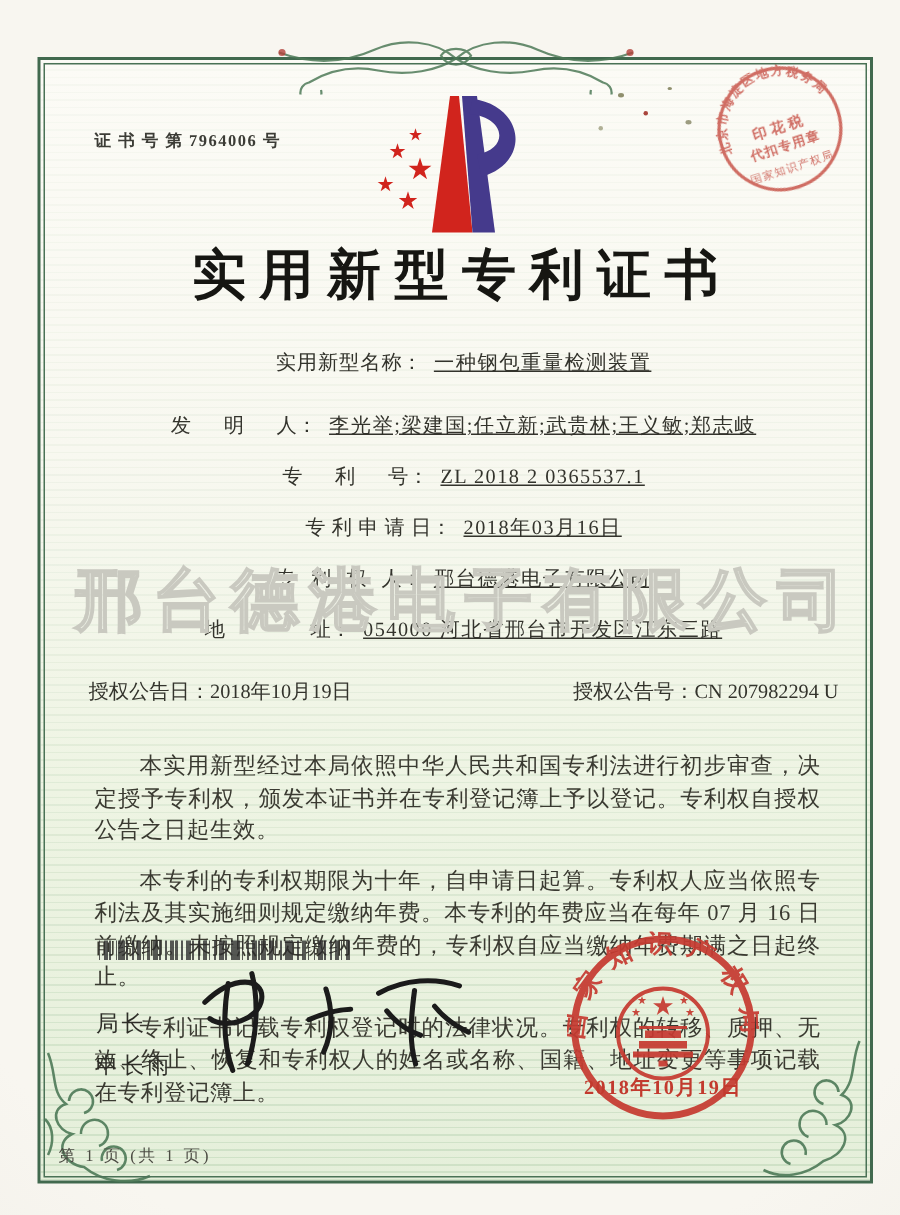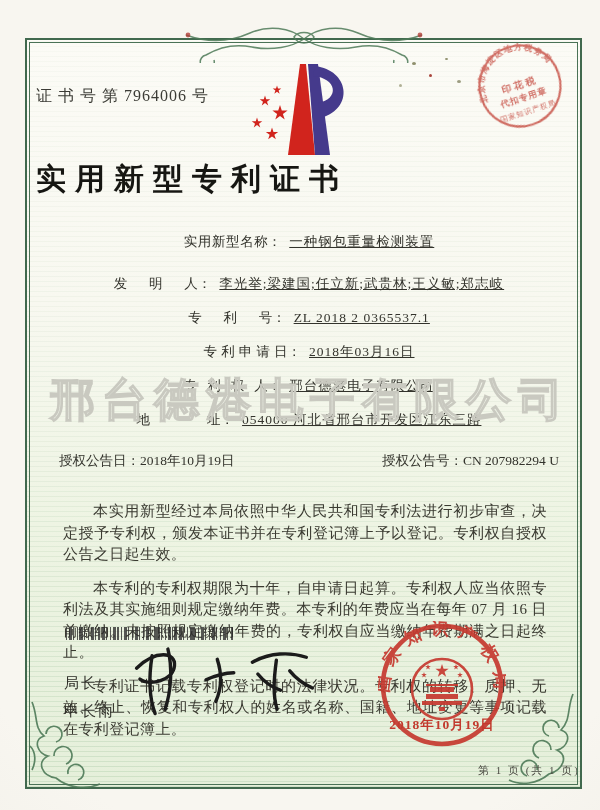--- a/index.html
+++ b/index.html
@@ -13,29 +13,29 @@
   .guilloche{position:absolute;inset:0;pointer-events:none;
     background:repeating-linear-gradient(0deg, rgba(110,165,115,.20) 0 1px, rgba(0,0,0,0) 1px 5px);
     -webkit-mask-image:linear-gradient(180deg, rgba(0,0,0,.18) 0%, rgba(0,0,0,.35) 50%, rgba(0,0,0,.95) 100%);
             mask-image:linear-gradient(180deg, rgba(0,0,0,.18) 0%, rgba(0,0,0,.35) 50%, rgba(0,0,0,.95) 100%);}
 
   .flourish{position:absolute;left:50%;top:-19px;transform:translateX(-50%);}
   .corner{position:absolute;pointer-events:none;}
   .corner.bl{left:-3px;top:656px;}
   .corner.br{left:478px;top:650px;transform:scaleX(-1);}
 
-  .certno{position:absolute;left:9px;top:46px;font-size:16px;color:#3c3c36;letter-spacing:1px;}
+  .certno{position:absolute;left:36px;top:46px;font-size:11px;color:#3c3c36;letter-spacing:1px;font-weight:bold;}
 
   .taxstamp{position:absolute;left:447px;top:0px;width:92px;height:92px;
     transform:rotate(-18deg);opacity:.78;filter:blur(.4px);}
 
   .logo{position:absolute;left:216px;top:20px;}
 
-  .title{position:absolute;left:0;top:119px;width:100%;
-    font-size:30px;font-weight:bold;color:#161612;letter-spacing:9px;text-indent:9px;}
+  .title{position:absolute;left:0;top:119px;width:100%;text-align:center;
+    font-size:36px;font-weight:bold;color:#161612;letter-spacing:9px;text-indent:9px;}
 
   .fields{position:absolute;left:32px;top:192px;width:500px;font-size:13.5px;color:#33332c;}
   .frow{display:flex;margin-bottom:14px;height:20px;line-height:20px;white-space:nowrap;justify-content:center;}
   .frow.first{margin-bottom:22px;}
   .flabel{display:inline-block;width:84px;text-align:justify;text-align-last:justify;letter-spacing:0;}
   .fcolon{display:inline-block;margin-right:8px;}
   .fvalue{letter-spacing:1px;text-decoration:underline;}
 
   .grantrow{position:absolute;left:32px;top:412px;width:500px;font-size:13.5px;color:#33332c;
     display:flex;justify-content:space-between;white-space:nowrap;}
@@ -53,22 +53,22 @@
       repeating-linear-gradient(90deg,#2c2c2c 0 1px,transparent 1px 3px,#2c2c2c 3px 6px,transparent 6px 7px,#2c2c2c 7px 8px,transparent 8px 11px),
       repeating-linear-gradient(90deg,transparent 0 13px,#2c2c2c 13px 15px,transparent 15px 19px);}
 
   .signer{position:absolute;left:37px;top:629px;font-size:15px;color:#2e2e28;line-height:28px;letter-spacing:2px;}
   .signature{position:absolute;left:96px;top:597px;transform:rotate(-2deg);}
 
   .seal{position:absolute;left:351px;top:581px;opacity:.93;}
   .sealdate{position:absolute;left:351px;top:676px;width:128px;text-align:center;
     font-size:13.5px;font-weight:bold;color:#c23a2e;letter-spacing:1px;z-index:4;}
 
-  .footer{position:absolute;left:0;top:723px;width:100%;text-align:right;
-    font-size:11px;color:#4b4b43;letter-spacing:2px;}
+  .footer{position:absolute;left:0;top:723px;width:100%;text-align:left;
+    font-size:11px;color:#4b4b43;letter-spacing:2px;padding-left:12px;}
 
   .specks{position:absolute;left:0;top:0;width:100%;height:100%;pointer-events:none;}
   .speck{position:absolute;border-radius:50%;}
 </style>
 </head>
 <body>
 
 <div class="cert">
   <div class="guilloche"></div>
 

